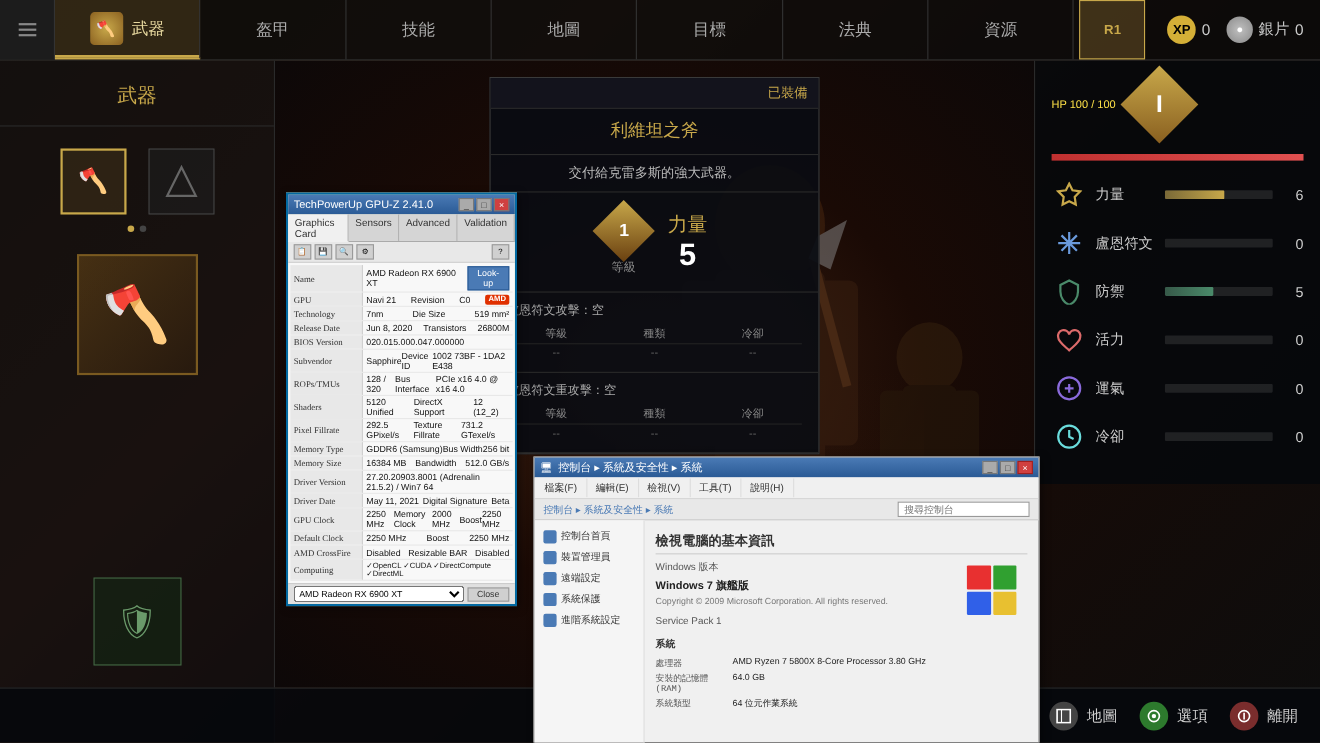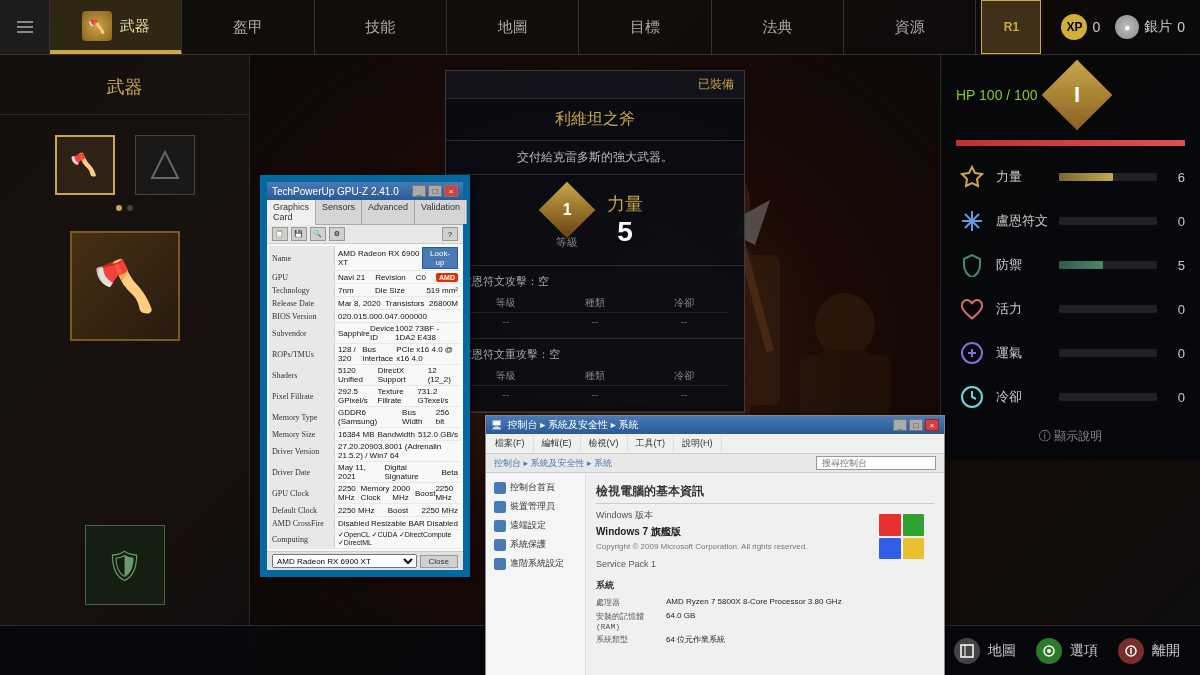--- a/index.html
+++ b/index.html
@@ -171,22 +171,22 @@
     }
 
     .hp-bar-section {
       display: flex;
       align-items: center;
       gap: 10px;
       margin-bottom: 20px;
     }
 
     .hp-text {
-      color: #84cc16;
-      font-size: 14px;
+      color: #fde047;
+      font-size: 10px;
       white-space: nowrap;
     }
 
     .level-diamond {
       width: 50px;
       height: 50px;
       background: linear-gradient(135deg, #c8a84a, #8a6020);
       transform: rotate(45deg);
       display: flex;
       align-items: center;
@@ -367,21 +367,21 @@
       border-top: 1px solid #222;
     }
 
     
     .gpuz-window {
       position: absolute;
       top: 120px;
       left: 10px;
       width: 210px;
       background: #fef9c3;
-      border: 7px solid #0369a1;
+      border: 2px solid #0369a1;
       box-shadow: 2px 2px 8px rgba(0,0,0,0.5);
       z-index: 200;
       font-size: 9px;
     }
 
     .gpuz-titlebar {
       background: linear-gradient(to bottom, #4a7ab5, #2a5a95);
       height: 18px;
       display: flex;
       align-items: center;
@@ -944,21 +944,21 @@
           <div class="gpuz-label">Technology</div>
           <div class="gpuz-value">
             <span>7nm</span>
             <span>Die Size</span>
             <span>519 mm²</span>
           </div>
         </div>
         <div class="gpuz-row">
           <div class="gpuz-label">Release Date</div>
           <div class="gpuz-value">
-            <span>Mar 8, 2020</span>
+            <span>Jun 8, 2020</span>
             <span>Transistors</span>
             <span>26800M</span>
           </div>
         </div>
         <div class="gpuz-row">
           <div class="gpuz-label">BIOS Version</div>
           <div class="gpuz-value">
             <span>020.015.000.047.000000</span>
           </div>
         </div>
@@ -1238,21 +1238,20 @@
             </svg>
           </div>
           <span class="stat-name">冷卻</span>
           <div class="stat-bar-container">
             <div class="stat-bar" style="width: 0%; background: linear-gradient(to right, rgba(106, 220, 220, 0.533), rgb(106, 220, 220));"></div>
           </div>
           <span class="stat-value">0</span>
         </div>
       </div>
 
-    <div class="show-description">ⓘ 顯示說明</div>
   </div>
 </div>
 
 <div class="bottom-bar">
   <div class="bottom-btn btn-map">
     <div class="bottom-btn-icon">
       <svg width="14" height="14" viewBox="0 0 14 14">
           <rect x="1" y="1" width="12" height="12" fill="none" stroke="white" stroke-width="1.5"></rect>
           <line x1="5" y1="1" x2="5" y2="13" stroke="white" stroke-width="1"></line>
         </svg>

